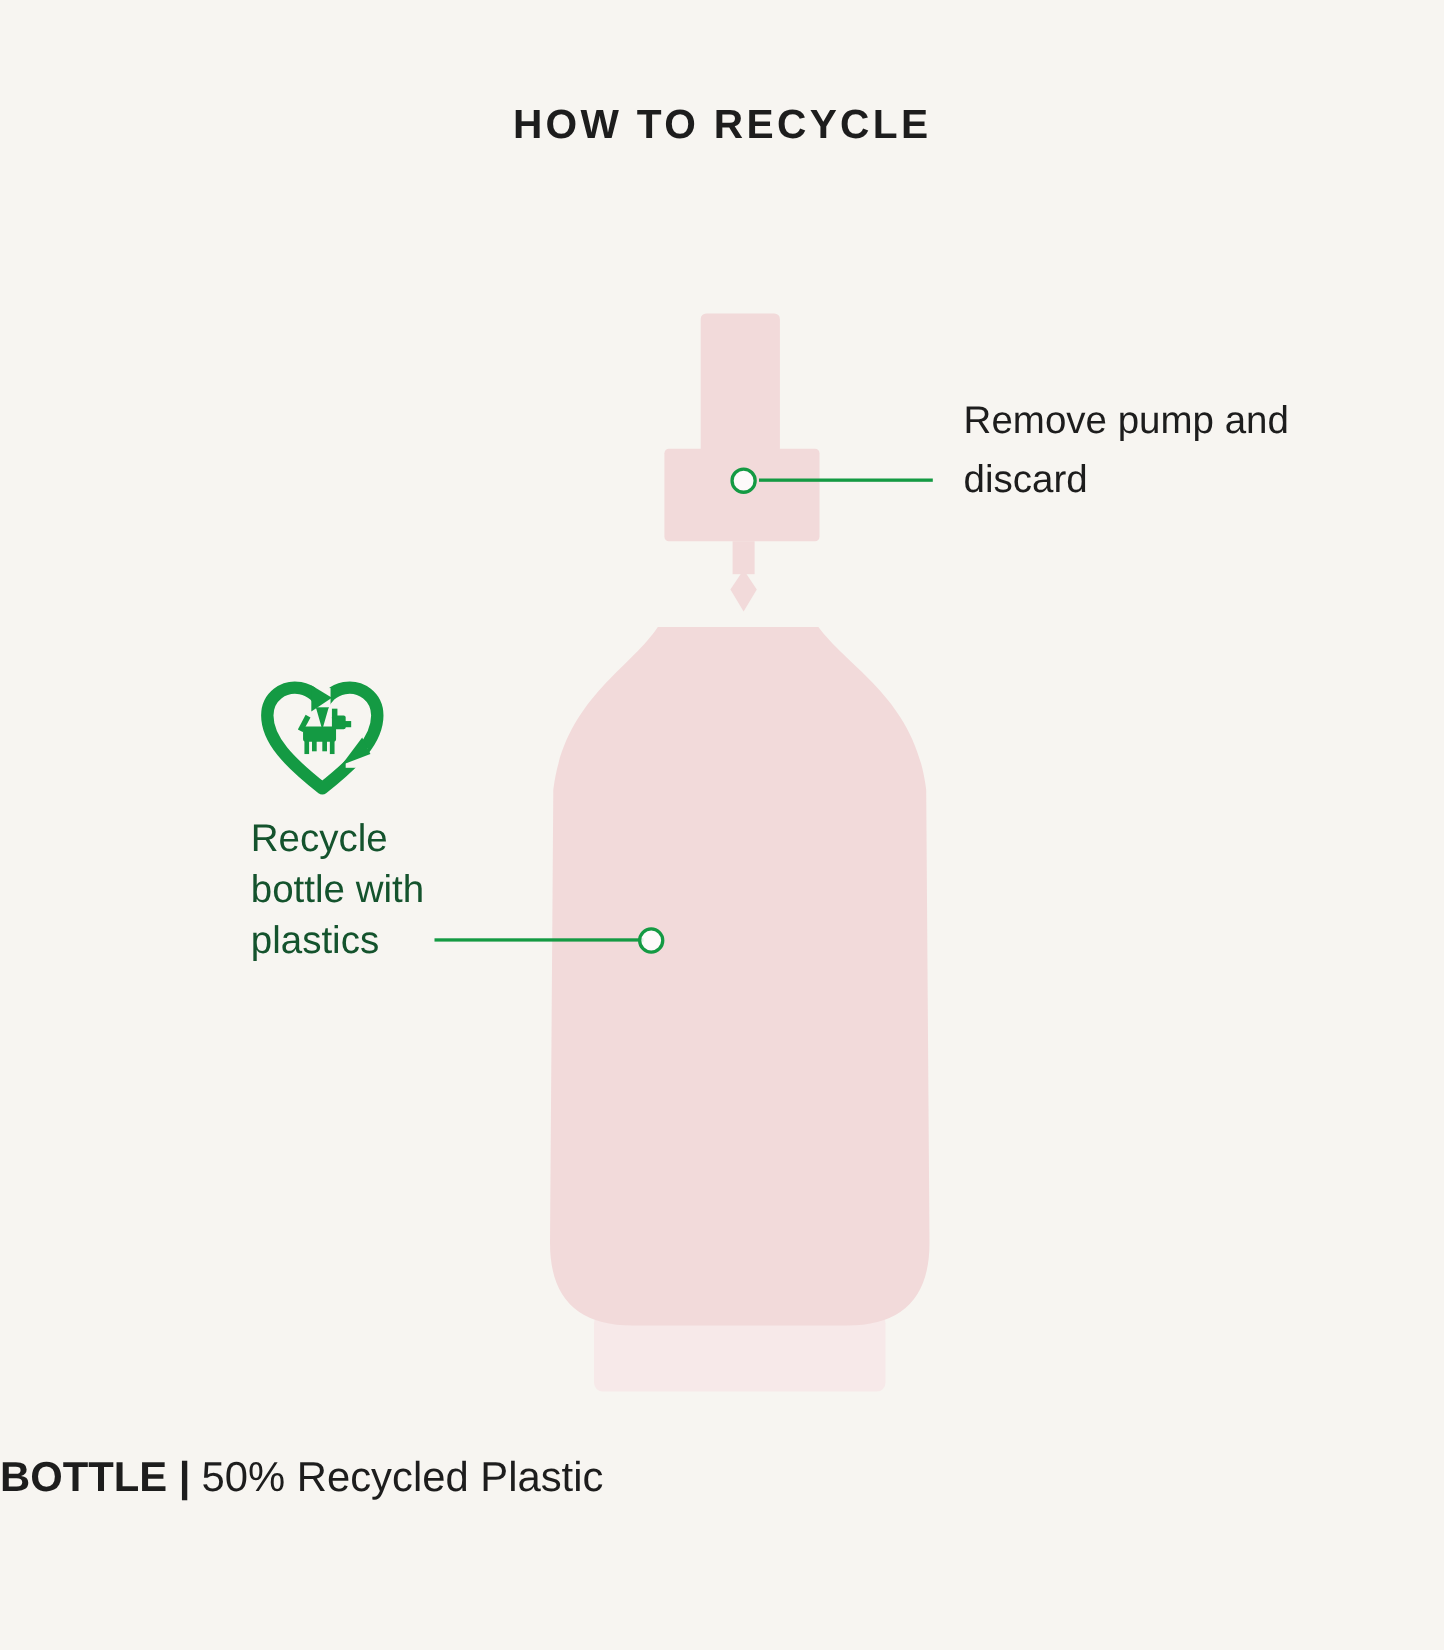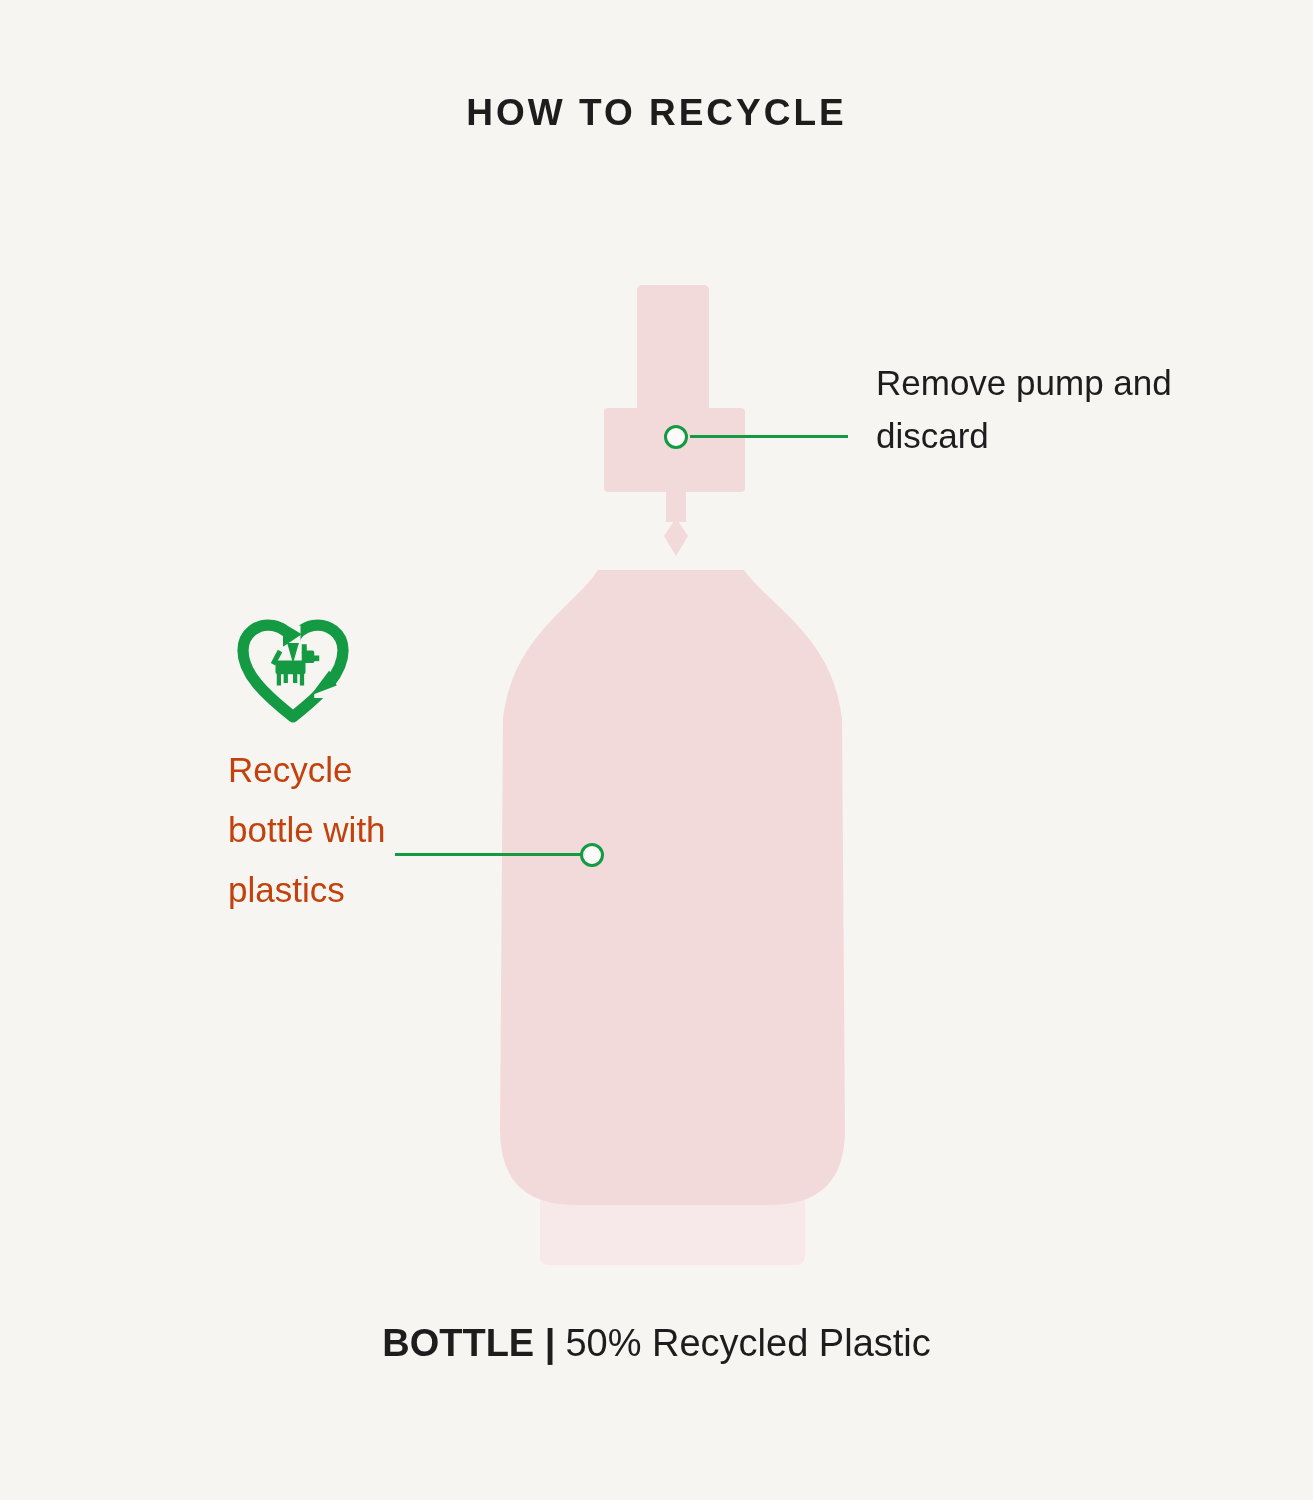--- a/index.html
+++ b/index.html
@@ -66,27 +66,27 @@
   .recycle-icon {
     position: absolute;
     left: 228px; top: 608px;
     width: 130px; height: 125px;
   }
   .bottle-text {
     position: absolute;
     left: 228px; top: 740px;
     width: 175px;
     font-size: 35px;
-    line-height: 60px;
-    color: #c2410c;
+    line-height: 46px;
+    color: #14532d;
   }
   .footer {
     position: absolute;
     top: 1322px; left: 0; width: 100%;
-    text-align: center;
+    text-align: left;
     font-size: 38px;
     color: #1d1d1d;
   }
   .footer .label { font-weight: bold; margin-right: 10px; }
   .footer .value { font-weight: 400; }
 </style>
 </head>
 <body>
 
 <div class="canvas">

